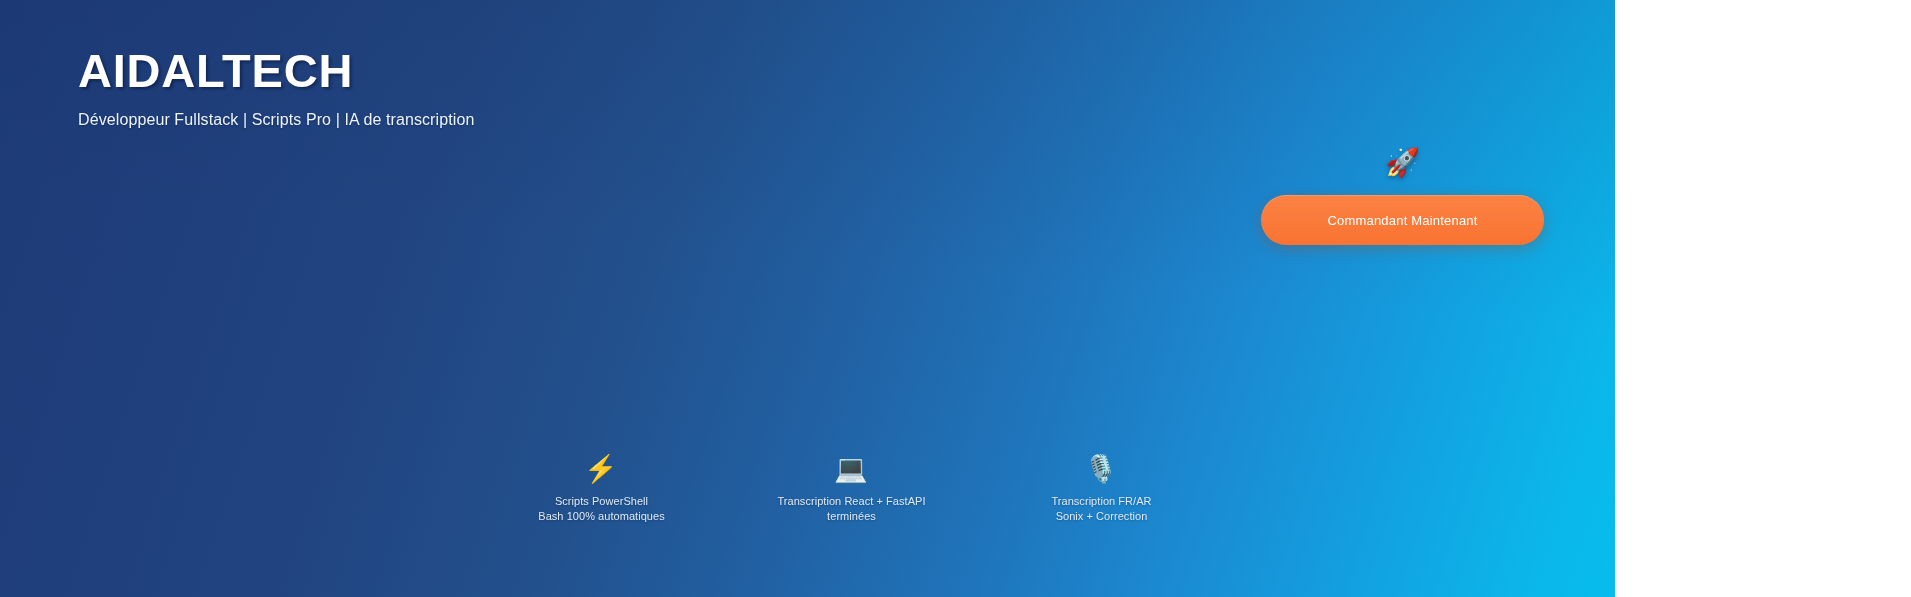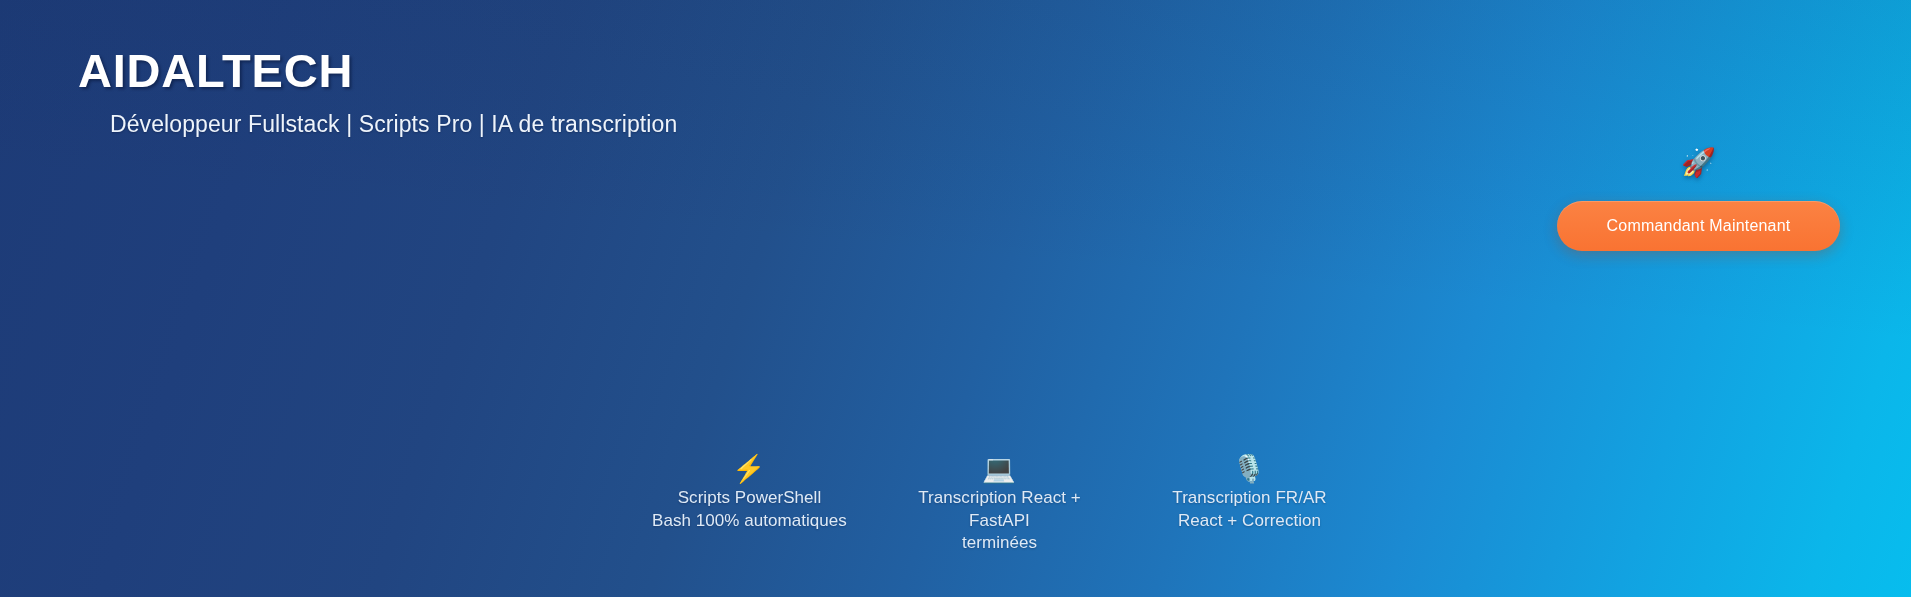--- a/index.html
+++ b/index.html
@@ -8,21 +8,21 @@
   html, body {
     width: 1911px;
     height: 597px;
     overflow: hidden;
     font-family: "Liberation Sans", sans-serif;
   }
 
   
   #hero-banner {
     position: relative;
-    width: 1911px;
+    width: 1615px;
     height: 597px;
     background:
       linear-gradient(108deg,
         #1d3b77 0%,
         #1f3f7c 14%,
         #214581 27%,
         #22508c 40%,
         #2160a2 52%,
         #1f74ba 64%,
         #1b8ad2 75%,
@@ -53,26 +53,25 @@
     font-size: 47px;
     font-weight: bold;
     letter-spacing: 0.8px;
     color: #ffffff;
     line-height: 1.08;
     text-shadow: 2px 2px 3px rgba(0, 10, 40, 0.45);
   }
 
   #brand-tagline {
     margin-top: 14px;
-    font-size: 23px;
+    font-size: 16px;
     font-weight: normal;
     color: #eef4fb;
     letter-spacing: 0.1px;
     text-shadow: 0 1px 2px rgba(0, 10, 40, 0.30);
-    margin-left: 32px;
   }
 
   
   #express-block {
     position: absolute;
     right: 71px;
     top: 148px;
     z-index: 3;
     display: flex;
     flex-direction: column;
@@ -91,29 +90,29 @@
     white-space: nowrap;
   }
 
   #rocket-icon {
     font-size: 28px;
     line-height: 1;
     transform: translateY(1px);
   }
 
   #cta-button {
-    margin-top: 25px;
+    margin-top: 19px;
     width: 283px;
     height: 50px;
     border: none;
     border-radius: 999px;
     background: linear-gradient(180deg, #fb8243 0%, #f97332 100%);
     color: #ffffff;
     font-family: "Liberation Sans", sans-serif;
-    font-size: 16px;
+    font-size: 13px;
     font-weight: normal;
     letter-spacing: 0.2px;
     cursor: pointer;
     box-shadow: 0 4px 14px rgba(180, 60, 10, 0.30),
                 0 1px 0 rgba(255, 255, 255, 0.18) inset;
     display: flex;
     align-items: center;
     justify-content: center;
     white-space: nowrap;
   }
@@ -143,22 +142,22 @@
   .feature-icon {
     font-size: 27px;
     line-height: 1;
     height: 34px;
     display: flex;
     align-items: center;
     justify-content: center;
   }
 
   .feature-label {
-    margin-top: 1px;
-    font-size: 17px;
+    margin-top: 8px;
+    font-size: 11px;
     line-height: 1.33;
     color: #dfeaf6;
     letter-spacing: 0.05px;
     text-shadow: 0 1px 2px rgba(0, 15, 45, 0.28);
     max-width: 220px;
     white-space: pre-line;
   }
 </style>
 </head>
 <body>
@@ -187,17 +186,17 @@
 
     <div class="feature-item">
       <span class="feature-icon">💻</span>
       <span class="feature-label">Transcription React + FastAPI
 terminées</span>
     </div>
 
     <div class="feature-item">
       <span class="feature-icon">🎙️</span>
       <span class="feature-label">Transcription FR/AR
-React + Correction</span>
+Sonix + Correction</span>
     </div>
 
   </div>
 </div>
 
 </body></html>

